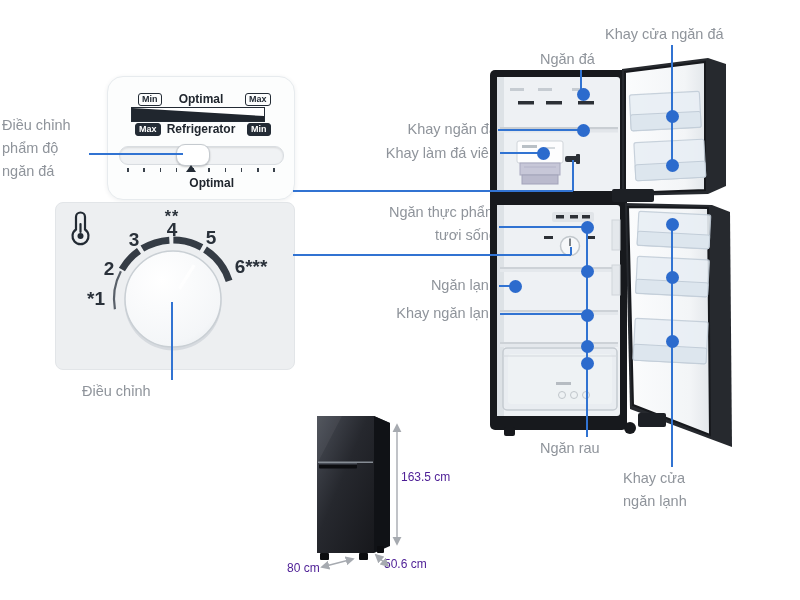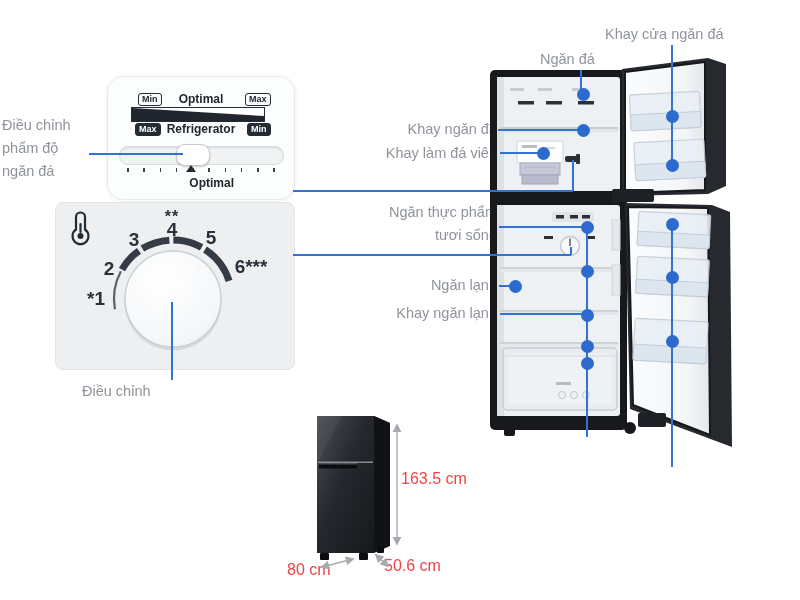--- a/index.html
+++ b/index.html
@@ -31,21 +31,21 @@
           border:1px solid #c5cacf;border-radius:9px;box-shadow:0 1px 2px rgba(0,0,0,.22);}
   #ticks{position:absolute;left:19px;top:91px;width:148px;display:flex;justify-content:space-between;}
   #ticks span{width:1.5px;height:4px;background:#3a424b;}
   #opt-arrow{position:absolute;left:78px;top:88px;width:0;height:0;border-left:5px solid transparent;
           border-right:5px solid transparent;border-bottom:7px solid #232b35;}
   #optimal{position:absolute;left:46px;top:99px;width:80px;text-align:right;
           font-size:12px;font-weight:bold;color:#20262e;}
   
   #panelB{left:55px;top:202px;width:238px;height:166px;background:#edeff1;border:1px solid #e2e5e8;
           border-radius:8px;z-index:10;}
-  .dim{position:absolute;color:#ef4444;font-size:16px;white-space:nowrap;}
+  .dim{position:absolute;color:#4c1d95;font-size:12px;white-space:nowrap;}
   svg{position:absolute;}
 </style>
 </head>
 <body>
 
 <div id="canvas">
 
   <div id="panelA" class="abs">
     <span class="badge" style="left:30px;top:16px">Min</span>
     <span class="cp-title" style="left:58px;top:15px;width:70px">Optimal</span>
@@ -250,20 +250,25 @@
   <div class="lbl center" style="left:605px;top:23px;width:160px">Khay cửa ngăn đá</div>
   <div class="lbl center" style="left:540px;top:48px;width:85px">Ngăn đá</div>
   <div class="lbl right" style="left:375px;top:118px;width:122px">Khay ngăn đá</div>
   <div class="lbl right" style="left:350px;top:142px;width:147px">Khay làm đá viên</div>
   <div class="lbl right" style="left:360px;top:201px;width:137px">
     <div>Ngăn thực phẩm</div>
     <div>tươi sống</div>
   </div>
   <div class="lbl right" style="left:400px;top:274px;width:97px">Ngăn lạnh</div>
   <div class="lbl right" style="left:365px;top:302px;width:132px">Khay ngăn lạnh</div>
+  <div class="lbl center" style="left:540px;top:437px;width:90px">Ngăn rau</div>
+  <div class="lbl center" style="left:623px;top:467px;width:105px">
+    <div>Khay cửa</div>
+    <div>ngăn lạnh</div>
+  </div>
   <div class="lbl center" style="left:2px;top:114px;width:96px">
     <div>Điều chỉnh</div>
     <div>phẩm độ</div>
     <div>ngăn đá</div>
   </div>
   <div class="lbl center" style="left:82px;top:380px;width:180px">
     <div>Điều chỉnh</div>
   </div>
 
   <div class="v-line" style="left:671px;top:45px;height:120px"></div>

